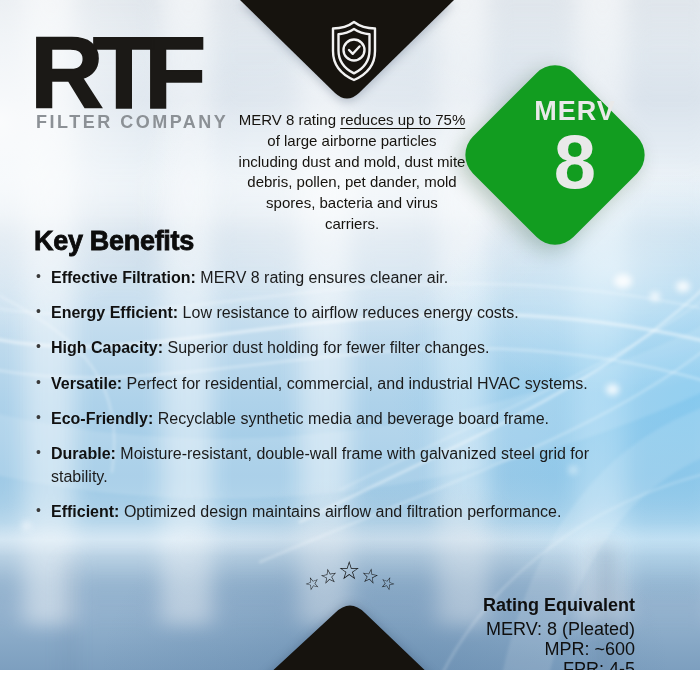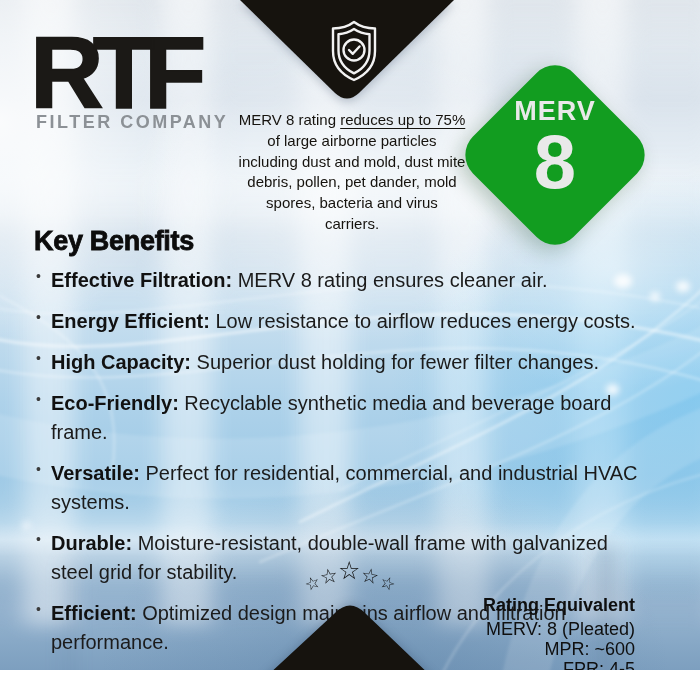--- a/index.html
+++ b/index.html
@@ -40,35 +40,35 @@
   .shield{position:absolute;left:330px;top:20px;}
 
   .banner-text{position:absolute;left:232px;top:110px;width:240px;text-align:center;
     color:#16130e;font-size:15px;line-height:20.8px;font-weight:500;}
   .banner-text .u{text-decoration:underline;text-underline-offset:3px;}
   .banner-text div{white-space:nowrap;}
 
   
   .diamond{position:absolute;left:484px;top:84px;width:142px;height:142px;background:var(--green,#129d20);
     transform:rotate(45deg);border-radius:26px;box-shadow:0 8px 20px rgba(10,60,20,.25);}
-  .diamond-text{position:absolute;left:484px;top:96px;width:142px;text-align:center;color:#e9e9e9;}
+  .diamond-text{position:absolute;left:504px;top:96px;width:142px;text-align:center;color:#e9e9e9;}
   .diamond-text .mlabel{font-size:27px;font-weight:bold;letter-spacing:1px;}
   .diamond-text .mvalue{font-size:76px;font-weight:bold;line-height:.88;margin-top:2px;}
 
   
   .logo{position:absolute;left:30px;top:22px;color:#1b1916;}
   .logo-main{font-size:102px;font-weight:bold;letter-spacing:-11px;line-height:1.0;
     -webkit-text-stroke:1.5px #1b1916;}
   .logo-sub{margin-top:-12px;margin-left:6px;font-size:18px;font-weight:bold;letter-spacing:2.5px;color:#8c9196;}
 
   
   .kb-title{position:absolute;left:34px;top:226px;font-size:27px;font-weight:bold;color:#0c0c0c;
     -webkit-text-stroke:.8px #0c0c0c;letter-spacing:-.3px;}
   .kb-list{position:absolute;left:35px;top:266px;width:606px;margin:0;padding:0;list-style:none;}
-  .kb-list li{position:relative;padding-left:16px;margin-bottom:12px;font-size:20px;line-height:1.45;color:#1b1b1b;}
+  .kb-list li{position:relative;padding-left:16px;margin-bottom:12px;font-size:16px;line-height:1.45;color:#1b1b1b;}
   .kb-list li::before{content:"\2022";position:absolute;left:1px;top:0;color:#3a3a3a;font-size:14px;}
   .kb-list .b-label{font-weight:bold;color:#111;}
 
   
   .mountain{position:absolute;left:235px;top:596px;filter:drop-shadow(0 -2px 4px rgba(20,40,70,.2));}
   .stars{position:absolute;left:303px;top:558px;width:96px;height:42px;}
   .star{position:absolute;color:#101010;font-family:"DejaVu Sans",sans-serif;line-height:1;}
   .star.s0{left:2px;top:17px;font-size:17px;transform:rotate(-22deg);}
   .star.s1{left:17px;top:8px;font-size:20px;transform:rotate(-10deg);}
   .star.s2{left:35px;top:0px;font-size:25px;}
@@ -149,22 +149,22 @@
   <div class="diamond-text">
     <div class="mlabel">MERV</div>
     <div class="mvalue">8</div>
   </div>
 
   <div class="kb-title">Key Benefits</div>
   <ul class="kb-list" id="kb-list">
       <li><span class="b-label">Effective Filtration: </span><span>MERV 8 rating ensures cleaner air.</span></li>
       <li><span class="b-label">Energy Efficient: </span><span>Low resistance to airflow reduces energy costs.</span></li>
       <li><span class="b-label">High Capacity: </span><span>Superior dust holding for fewer filter changes.</span></li>
+      <li><span class="b-label">Versatile: </span><span>Perfect for residential, commercial, and industrial HVAC systems.</span></li>
       <li><span class="b-label">Eco-Friendly: </span><span>Recyclable synthetic media and beverage board frame.</span></li>
-      <li><span class="b-label">Versatile: </span><span>Perfect for residential, commercial, and industrial HVAC systems.</span></li>
       <li><span class="b-label">Durable: </span><span>Moisture-resistant, double-wall frame with galvanized steel grid for stability.</span></li>
       <li><span class="b-label">Efficient: </span><span>Optimized design maintains airflow and filtration performance.</span></li>
     </ul>
 
   <div class="stars" id="stars">
       <span class="star s0">☆</span>
       <span class="star s1">☆</span>
       <span class="star s2">☆</span>
       <span class="star s3">☆</span>
       <span class="star s4">☆</span>

